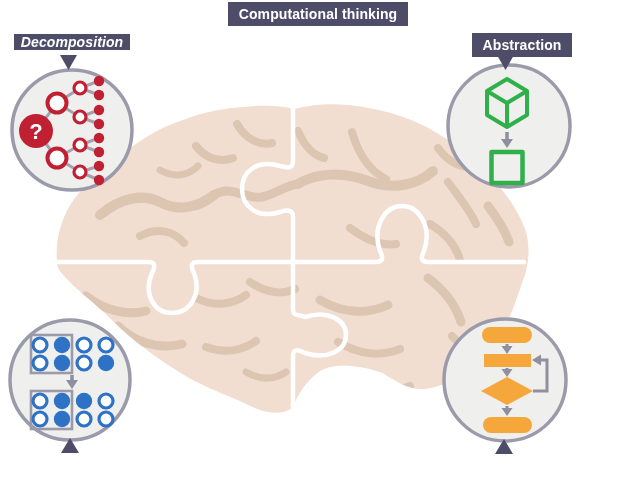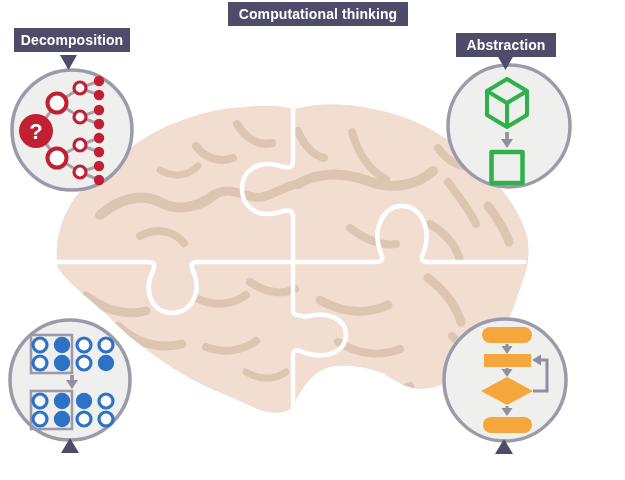--- a/index.html
+++ b/index.html
@@ -10,22 +10,22 @@
   .tag{
     position:absolute;
     background:var(--label-background,#4d4d6a);
     color:var(--label-text,#ffffff);
     font-weight:bold;font-size:14px;
     display:flex;align-items:center;justify-content:center;
     letter-spacing:0.1px;
     box-sizing:border-box;
   }
   #title-tag{left:196px;top:2px;width:180px;height:24px;margin-left:32px;}
-  #decomposition-tag{left:14px;top:28px;width:116px;height:24px;}
-  #abstraction-tag{left:456px;top:33px;width:100px;height:24px;}
+  #decomposition-tag{left:14px;top:34px;width:116px;height:16px;font-style:italic;}
+  #abstraction-tag{left:472px;top:33px;width:100px;height:24px;}
   #pattern-tag{left:0px;top:451px;width:140px;height:27px;}
   #algorithms-tag{left:461px;top:452px;width:86px;height:26px;}
 </style>
 </head>
 <body>
 
 <div id="canvas">
 
 <svg id="scene" width="625" height="480" viewBox="0 0 625 480">
   <defs>

